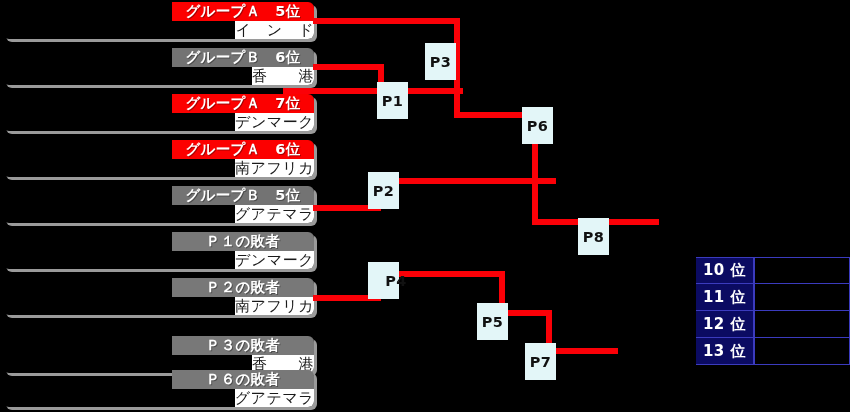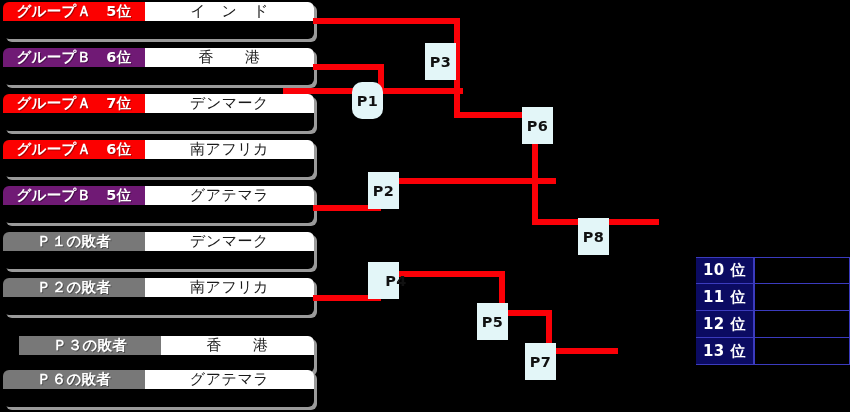--- a/index.html
+++ b/index.html
@@ -26,37 +26,38 @@
   
   .team-row {
     position: absolute;
     left: 3px;
     width: 311px;
     height: 37px;
     border-radius: 6px;
     box-shadow: 3px 3px 0 0 #9a9a9a;
     overflow: hidden;
     display: flex;
-    align-items: flex-start;
-    box-sizing: border-box;
+    align-items: flex-end;
+    box-sizing: border-box;
+    flex-direction: column;
   }
   .team-tag {
     width: 142px;
     display: flex;
     align-items: center;
     justify-content: center;
     color: #ffffff;
     font-size: 14.5px;
     font-weight: bold;
     letter-spacing: 0.3px;
     text-shadow: 1px 1px 0 rgba(0,0,0,0.35);
     box-sizing: border-box;
   }
   .team-tag.red   { background: #fc0000; }
-  .team-tag.blue  { background: #701a75; }
+  .team-tag.blue  { background: #737373; }
   .team-tag.gray  { background: #787878; }
 
   .team-name {
     flex: 1;
     background: #ffffff;
     display: flex;
     align-items: center;
     justify-content: center;
     color: #1a1a1a;
     font-size: 15px;
@@ -190,21 +191,21 @@
       <div class="line-h" style="left: 499px; top: 310px; width: 53px; background: rgb(251, 0, 7);"></div>
       <div class="line-h" style="left: 546px; top: 348px; width: 72px; background: rgb(251, 0, 7);"></div>
       <div class="line-v" style="left: 454px; top: 18px; height: 100px; background: rgb(251, 0, 7);"></div>
       <div class="line-v" style="left: 378px; top: 64px; height: 30px; background: rgb(251, 0, 7);"></div>
       <div class="line-v" style="left: 532px; top: 112px; height: 113px; background: rgb(251, 0, 7);"></div>
       <div class="line-v" style="left: 375px; top: 271px; height: 30px; background: rgb(251, 0, 7);"></div>
       <div class="line-v" style="left: 499px; top: 271px; height: 45px; background: rgb(251, 0, 7);"></div>
       <div class="line-v" style="left: 546px; top: 310px; height: 44px; background: rgb(251, 0, 7);"></div>
     </div>
   <div id="labels-layer">
-      <div class="p-label" style="left: 352px; top: 82px; border-radius: 10px;">P1</div>
+      <div class="p-label" style="left: 377px; top: 82px;">P1</div>
       <div class="p-label" style="left: 368px; top: 172px;">P2</div>
       <div class="p-label" style="left: 425px; top: 43px;">P3</div>
       <div class="p-label" style="left: 368px; top: 262px; padding-left: 25px;">P4</div>
       <div class="p-label" style="left: 477px; top: 303px;">P5</div>
       <div class="p-label" style="left: 522px; top: 107px;">P6</div>
       <div class="p-label" style="left: 525px; top: 343px;">P7</div>
       <div class="p-label" style="left: 578px; top: 218px;">P8</div>
     </div>
   <div id="rank-table">
       <div class="rank-row">

